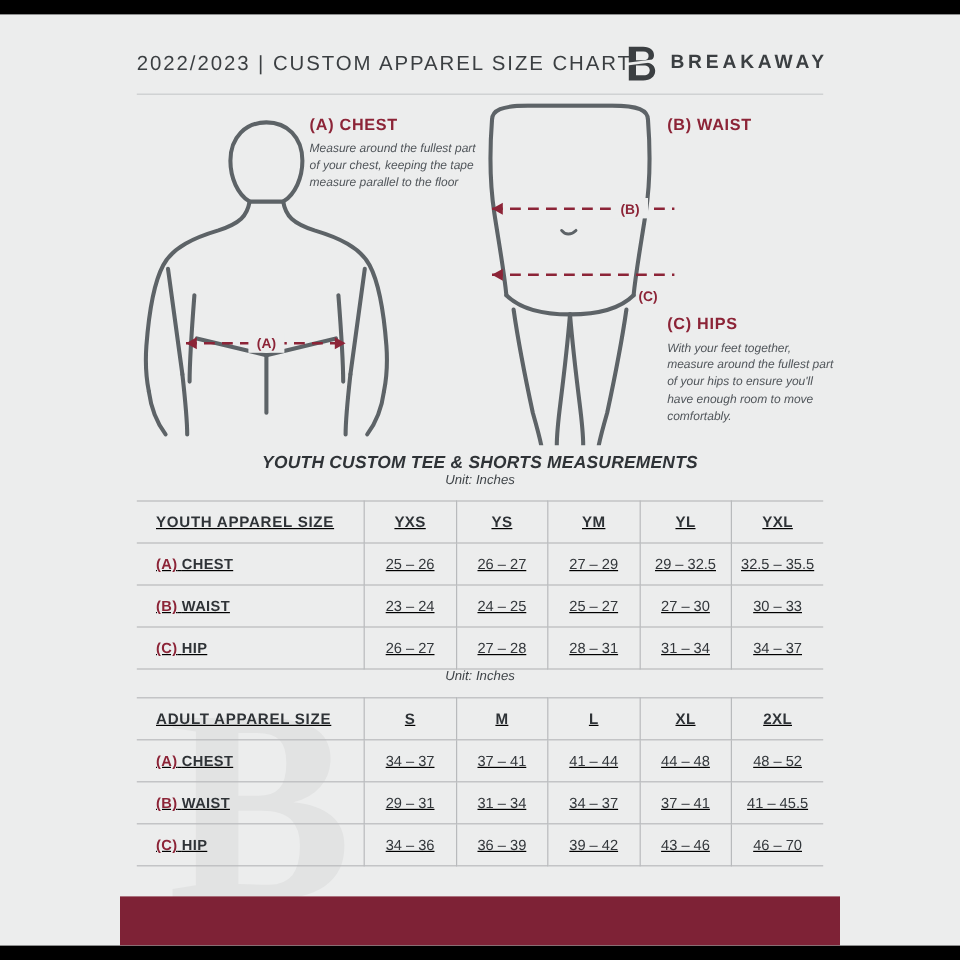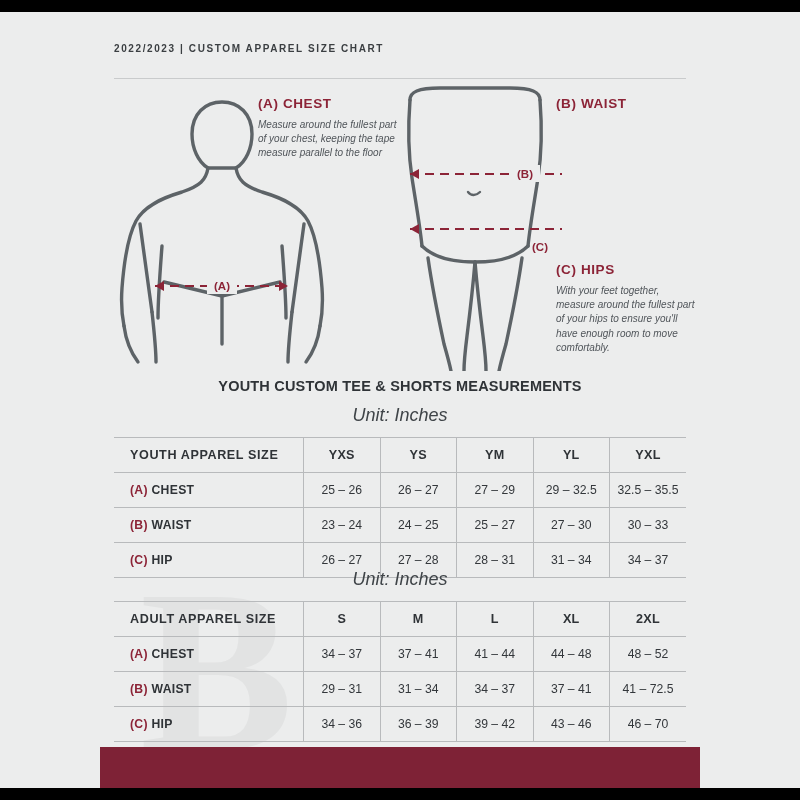--- a/index.html
+++ b/index.html
@@ -39,22 +39,22 @@
   .header {
     position: absolute;
     left: 0; top: 0;
     width: 800px;
     height: 72px;
   }
   .header-title {
     position: absolute;
     left: 114px;
     top: 31px;
-    font-size: 10px;
-    font-weight: bold;
+    font-size: 17px;
+    font-weight: normal;
     letter-spacing: 1.6px;
     color: #3b3f42;
   }
   .brand {
     position: absolute;
     right: 110px;
     top: 26px;
     display: flex;
     align-items: center;
     gap: 12px;
@@ -115,32 +115,34 @@
     position: absolute;
     left: 0;
     width: 800px;
     text-align: center;
   }
   .section-title {
     font-size: 14.5px;
     font-weight: bold;
     color: #2f3337;
     letter-spacing: 0.2px;
+    font-style: italic;
   }
   .section-unit {
-    font-size: 18px;
+    font-size: 11px;
     font-style: italic;
     color: #3f4448;
-    margin-top: 11px;
+    margin-top: 0;
   }
   table {
     border-collapse: collapse;
     margin: 11px auto 16px auto;
     width: 572px;
     table-layout: fixed;
+    text-decoration: underline;
   }
   table td, table th {
     border-top: 1px solid #b8babc;
     border-bottom: 1px solid #b8babc;
     border-left: 1px solid #b8babc;
     border-right: 1px solid #b8babc;
     height: 32px;
     font-size: 12.2px;
     color: #33373b;
     font-weight: normal;
@@ -184,20 +186,31 @@
 </style>
 </head>
 <body>
 
 <div class="page">
 
   <div class="watermark">B</div>
 
   <div class="header">
     <div class="header-title">2022/2023  |  CUSTOM APPAREL SIZE CHART</div>
+    <div class="brand">
+      <span class="brand-mark">
+        <svg width="26" height="30" viewBox="0 0 26 30">
+          <path d="M3 1 L15 1 C21 1 24 4 24 8 C24 11 21.5 13.2 18.5 14 C22 14.7 25 17 25 21 C25 26 21 29 15 29 L3 29 Z" fill="#3b3f42"></path>
+          <path d="M9 5 L15 5 C18 5 19.5 6.4 19.5 8.6 C19.5 10.8 18 12.3 15 12.3 L9 12.3 Z" fill="#eceded"></path>
+          <path d="M9 16.5 L15.4 16.5 C18.7 16.5 20.4 18.1 20.4 20.6 C20.4 23.1 18.7 24.8 15.4 24.8 L9 24.8 Z" fill="#eceded"></path>
+          <path d="M0 14.6 L26 11.2 L26 13.4 L0 16.8 Z" fill="#eceded"></path>
+        </svg>
+      </span>
+      <span class="brand-name">BREAKAWAY</span>
+    </div>
     <div class="header-rule"></div>
   </div>
 
   <div class="figures">
     <svg width="580" height="285" viewBox="0 0 580 285">
 
       <g fill="none" stroke="#5d6367" stroke-width="3.4" stroke-linecap="round" stroke-linejoin="round">
 
         <path d="M82 48 C82 28 95 16 112 16 C129 16 142 28 142 48 C142 62 136 76 126 82 L98 82 C88 76 82 62 82 48 Z"></path>
 
@@ -335,21 +348,21 @@
           <td>41 – 44</td>
           <td>44 – 48</td>
           <td>48 – 52</td>
         </tr>
         <tr>
           <td class="row-label"><span class="tag">(B)</span> <span>WAIST</span></td>
           <td>29 – 31</td>
           <td>31 – 34</td>
           <td>34 – 37</td>
           <td>37 – 41</td>
-          <td>41 – 72.5</td>
+          <td>41 – 45.5</td>
         </tr>
         <tr>
           <td class="row-label"><span class="tag">(C)</span> <span>HIP</span></td>
           <td>34 – 36</td>
           <td>36 – 39</td>
           <td>39 – 42</td>
           <td>43 – 46</td>
           <td>46 – 70</td>
         </tr>
       </tbody>

